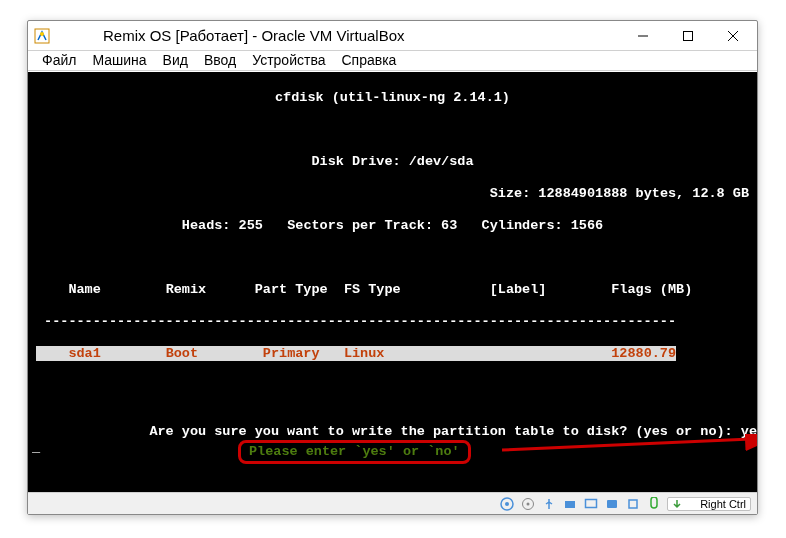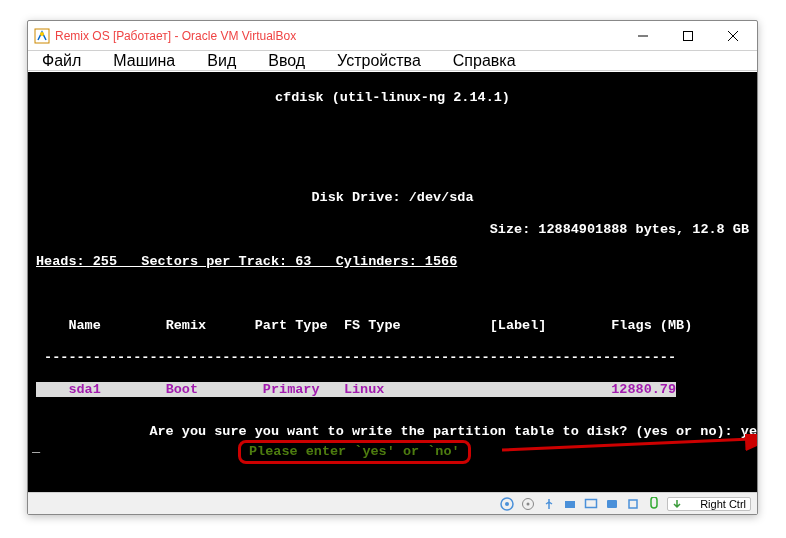--- a/index.html
+++ b/index.html
@@ -1,27 +1,27 @@
 <!DOCTYPE html>
 <html><head>
 <meta charset="utf-8">
 <style>
 * { margin:0; padding:0; box-sizing:border-box; }
 body { width:786px; height:538px; background:#fff; font-family:"Segoe UI",Arial,sans-serif; position:relative; }
 .outer { position:absolute; left:27px; top:20px; width:731px; height:495px; border:1px solid #888; border-radius:2px; box-shadow:0 2px 8px rgba(0,0,0,0.25); background:#fff; }
 .titlebar { height:30px; display:flex; align-items:center; padding:0 2px 0 6px; border-bottom:1px solid #d0d0d0; }
 .tb-icon { width:16px; height:16px; display:inline-flex; align-items:center; justify-content:center; margin-right:5px; }
-.tb-title { font-size:12px; color:#ef4444; flex:1; }
+.tb-title { font-size:15px; color:#000000; flex:1;margin-left:48px; }
 .tb-btns { display:flex; }
 .tb-btn { width:45px; height:29px; display:flex; align-items:center; justify-content:center; color:#000; }
 .tb-btn svg { pointer-events:none; }
-.menubar { height:20px; display:flex; align-items:center; padding:0 6px; gap:16px; font-size:16px; border-bottom:1px solid #d0d0d0; }
+.menubar { height:20px; display:flex; align-items:flex-end; padding:0 6px; gap:0; font-size:14px; border-bottom:1px solid #d0d0d0; }
 .mn { padding:2px 8px; cursor:default; }
 .term { position:absolute; left:0; right:0; top:51px; bottom:22px; background:#000; color:#fff; font-family:"Courier New",monospace; font-size:13.5px; font-weight:bold; line-height:16px; white-space:pre; overflow:hidden; padding:2px 8px; }
-.inv { background:#dcdcdc; color:#a21caf; }
+.inv { background:#dcdcdc; color:#c2410c; }
 .hl-box { border:3px solid #c00; border-radius:8px; position:absolute; left:210px; bottom:28px; padding:1px 8px; color:#4d7c0f; }
 .arrow { position:absolute; bottom:38px; left:474px; width:290px; height:20px; }
 .statusbar { position:absolute; left:0; right:0; bottom:0; height:22px; border-top:1px solid #d0d0d0; display:flex; align-items:center; justify-content:flex-end; padding:0 6px; gap:5px; background:#f0f0f0; }
 .sb-icon { width:16px; height:16px; display:flex; align-items:center; justify-content:center; }
 .hostkey { display:flex; align-items:center; gap:18px; font-size:11px; border:1px solid #c0c0c0; border-radius:2px; padding:0 4px; background:#fff; }
 </style>
 </head>
 <body>
 
 <div class="outer">
@@ -60,23 +60,23 @@
     <span class="mn">Машина</span>
     <span class="mn">Вид</span>
     <span class="mn">Ввод</span>
     <span class="mn">Устройства</span>
     <span class="mn">Справка</span>
   </div>
 
   <div class="term">
 <div style="text-align:center;">cfdisk (util-linux-ng 2.14.1)</div>
 <div style="height:16px"></div>
-<div style="text-align:center;margin-top:36px;">Disk Drive: /dev/sda</div>
+<div style="text-align:center;">Disk Drive: /dev/sda</div>
 <div style="text-align:right;">Size: 12884901888 bytes, 12.8 GB</div>
-<div style="text-align:left;text-decoration:underline;">Heads: 255   Sectors per Track: 63   Cylinders: 1566</div>
+<div style="text-align:center;">Heads: 255   Sectors per Track: 63   Cylinders: 1566</div>
 <div style="height:16px"></div>
 <div>    <span>Name</span>        <span>Remix</span>      <span>Part Type</span>  <span>FS Type</span>           <span>[Label]</span>        <span>Flags (MB)</span></div>
 <div> ------------------------------------------------------------------------------</div>
 <span class="inv">    <span>sda1</span>        <span>Boot</span>        <span>Primary</span>   <span>Linux</span>                            <span>12880.79</span></span>
 
 <div style="position:absolute;left:4px;bottom:52px;right:0;text-align:right">Are you sure you want to write the partition table to disk? (yes or no): ye</div>
 <div style="position:absolute;left:4px;bottom:36px;">_</div>
 <div class="hl-box"><span>Please enter `yes' or `no'</span></div>
 <svg class="arrow">
         <defs>

